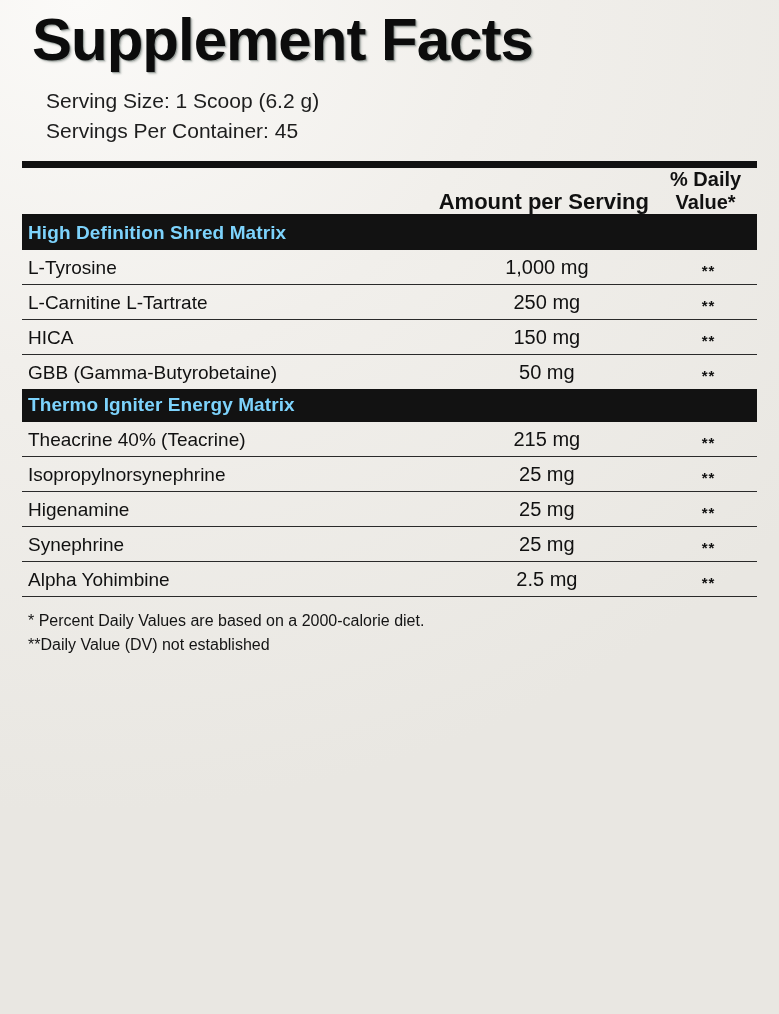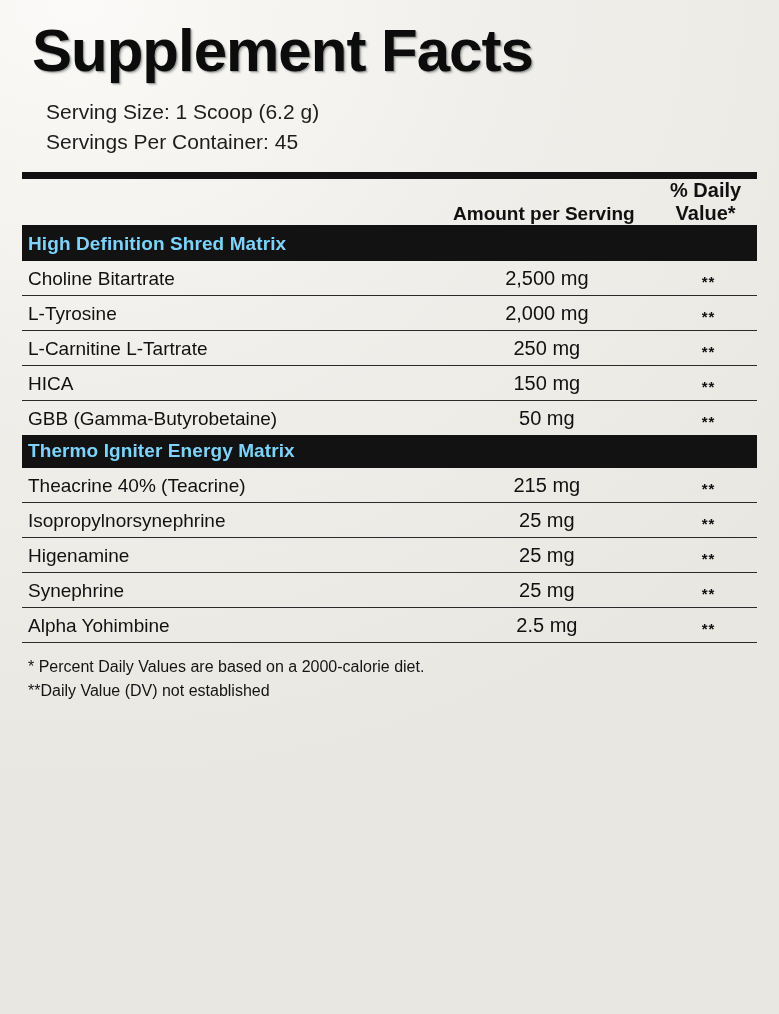--- a/index.html
+++ b/index.html
@@ -14,21 +14,21 @@
     color: #111;
     overflow: hidden;
     position: relative;
   }
   
   .page {
     position: absolute;
     inset: 0;
     background:
       radial-gradient(120% 80% at 10% 0%, #fbfaf8 0%, #f1efeb 45%, #e9e7e2 100%);
-    padding: 11px 22px;
+    padding: 0 22px;
     box-sizing: border-box;
   }
   .title {
     font-size: 60px;
     font-weight: bold;
     letter-spacing: -1px;
     margin: 10px 0 0 10px;
     line-height: 1.0;
     color: #0c0c0c;
     text-shadow: 1px 1px 0 rgba(120,130,125,0.55), 2px 2px 2px rgba(90,100,95,0.35);
@@ -61,21 +61,21 @@
     line-height: 0;
   }
   .rule-mid td {
     border-top: 3px solid #111;
     height: 0;
     font-size: 0;
     line-height: 0;
   }
   .hdr td {
     font-weight: bold;
-    font-size: 19px;
+    font-size: 22px;
     text-align: center;
     padding: 8px 0 6px;
     line-height: 1.15;
   }
   .hdr td.col-name { }
   .hdr td.col-amt { }
   .hdr td.col-dv { font-size: 20px; }
 
   tr.matrix td {
     background: #121212;
@@ -137,27 +137,22 @@
           <td class="col-amt"></td>
           <td class="col-dv"></td>
       </tr>
 
       <tr class="matrix">
         <td class="col-name">High Definition Shred Matrix</td>
         <td class="col-amt mx-fill"></td>
         <td class="col-dv mx-fill"></td>
       </tr>
       <tr class="ing">
-        <td class="col-name">Choline Bitartrate</td>
-        <td class="col-amt">2,500 mg</td>
-        <td class="col-dv">**</td>
-      </tr>
-      <tr class="ing">
         <td class="col-name">L-Tyrosine</td>
-        <td class="col-amt">2,000 mg</td>
+        <td class="col-amt">1,000 mg</td>
         <td class="col-dv">**</td>
       </tr>
       <tr class="ing">
         <td class="col-name">L-Carnitine L-Tartrate</td>
         <td class="col-amt">250 mg</td>
         <td class="col-dv">**</td>
       </tr>
       <tr class="ing">
         <td class="col-name">HICA</td>
         <td class="col-amt">150 mg</td>

